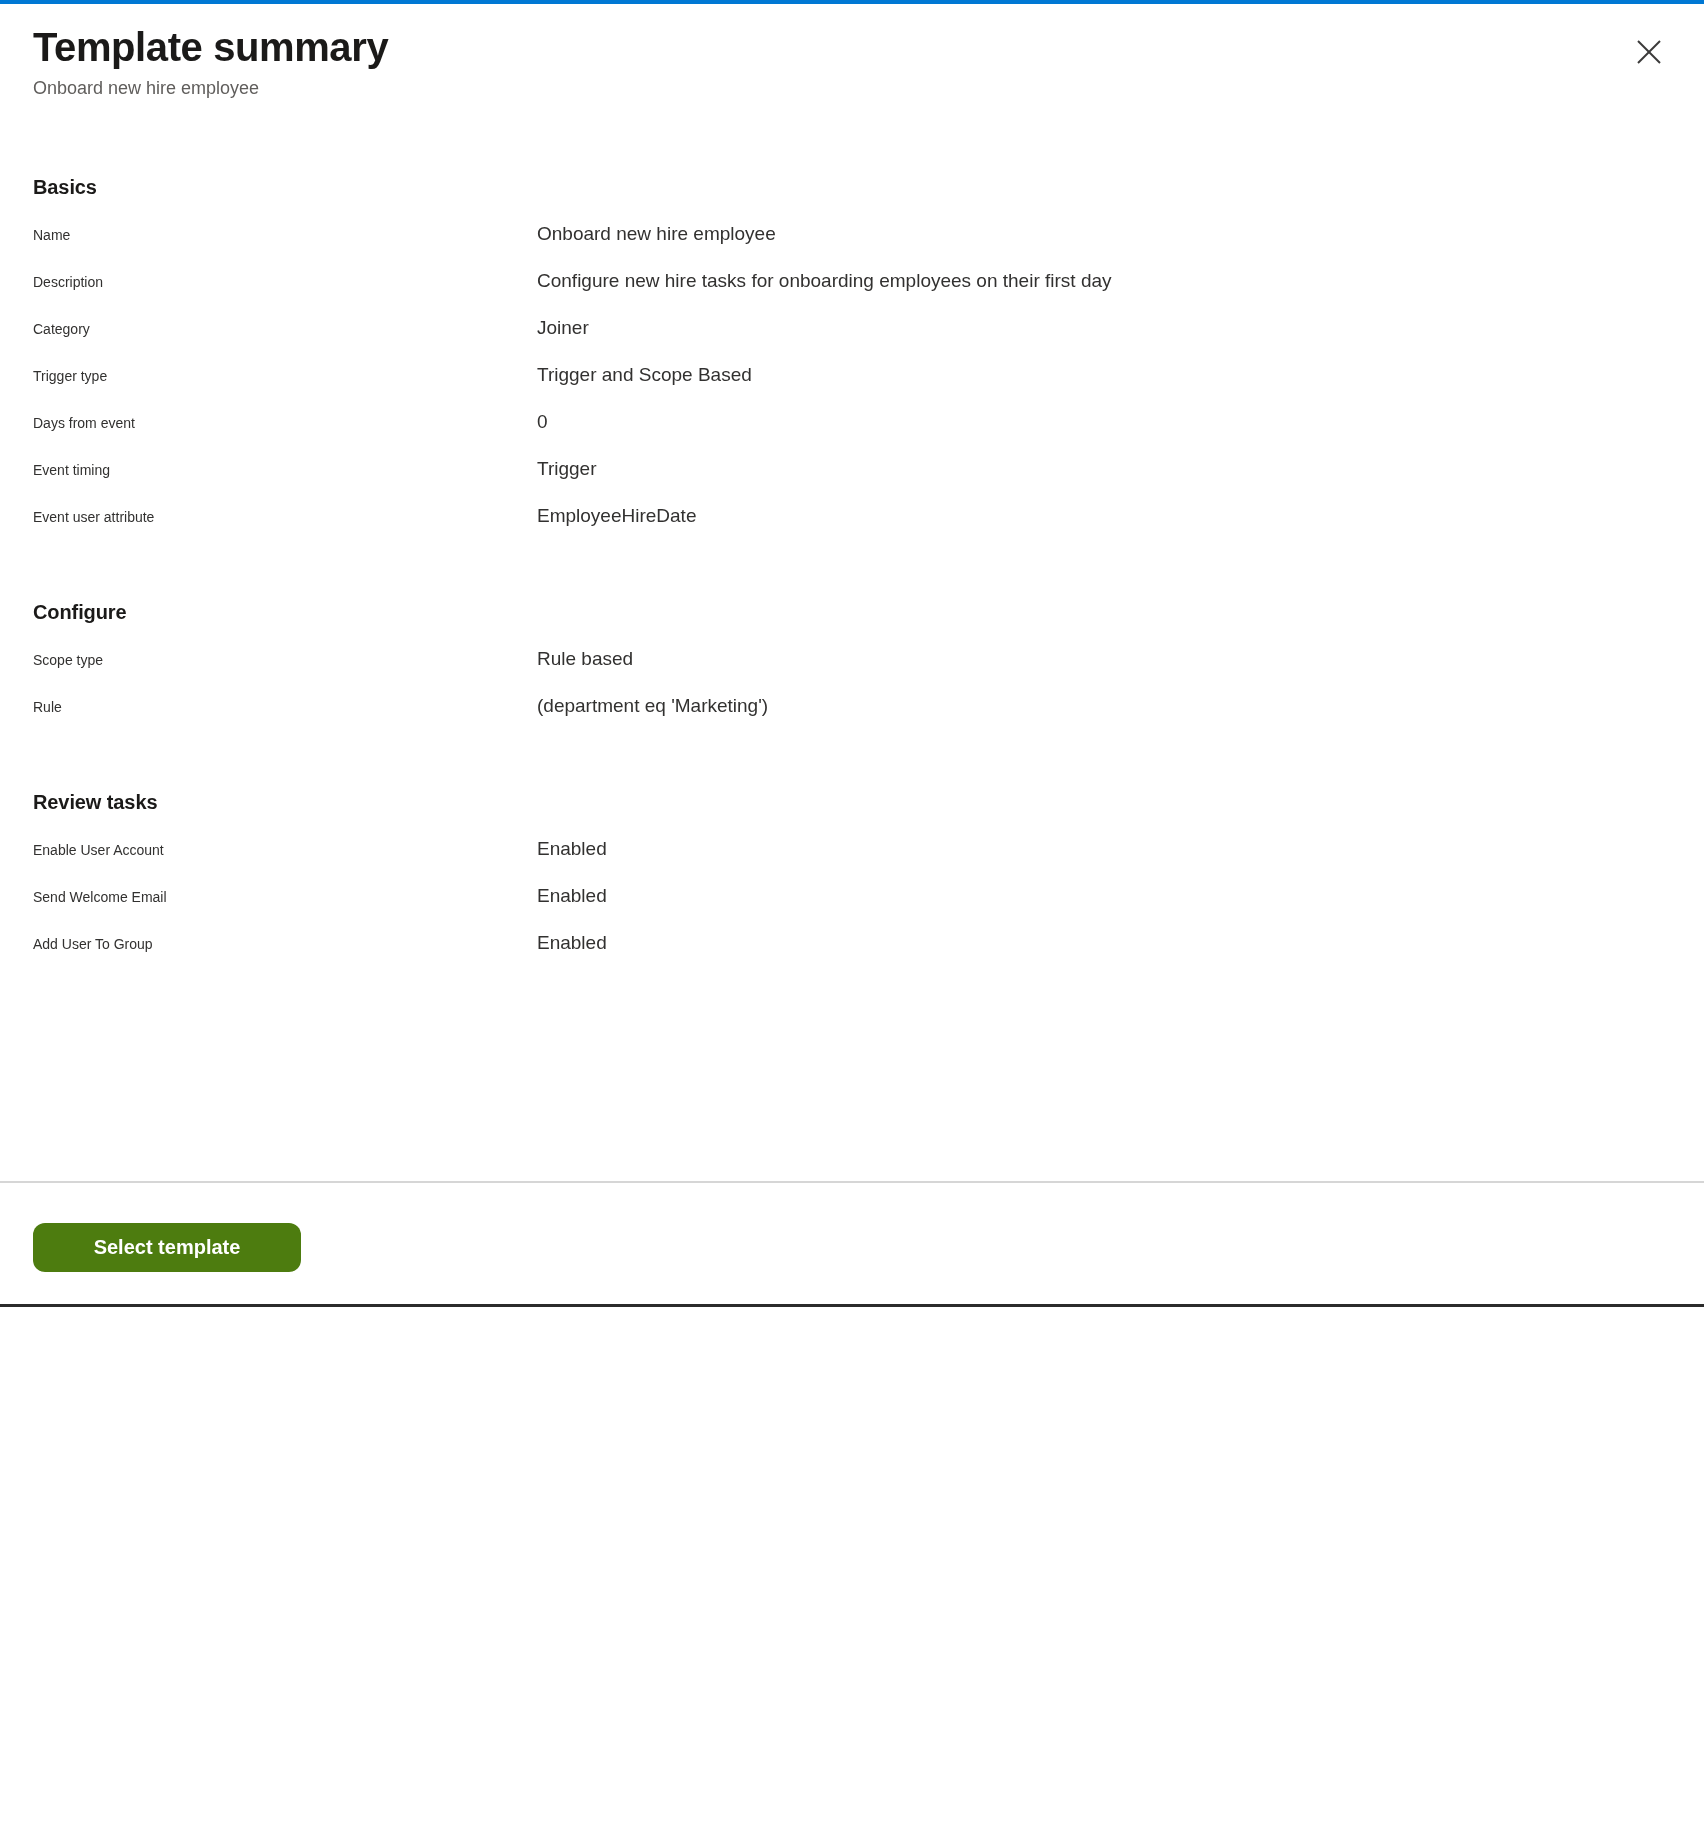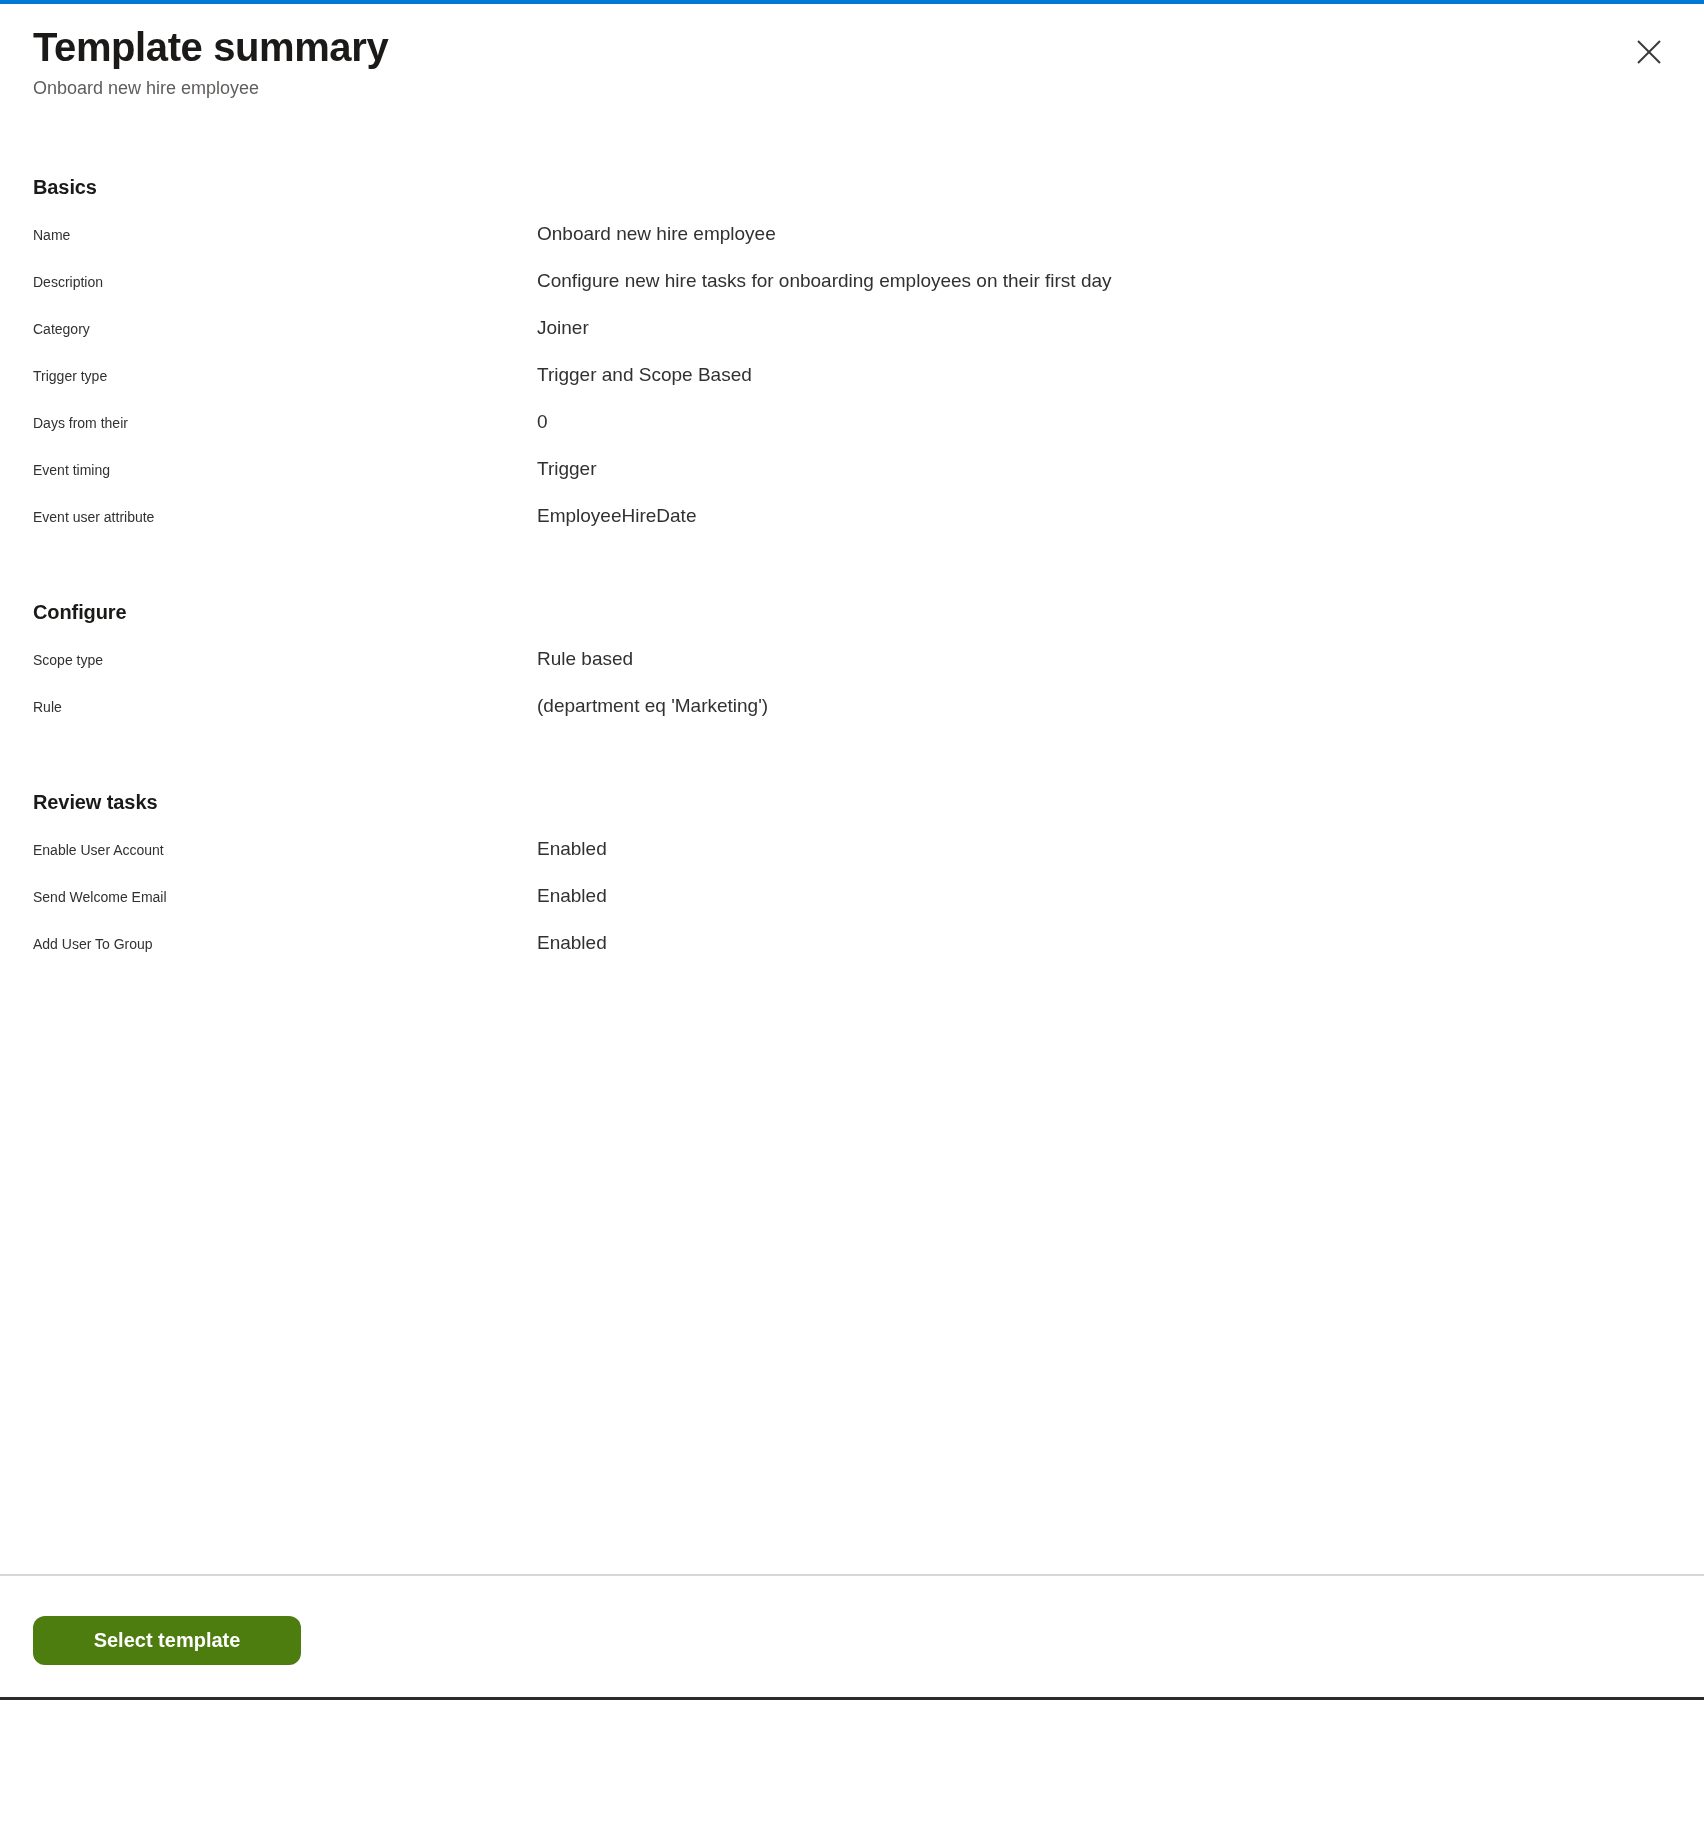--- a/index.html
+++ b/index.html
@@ -25,21 +25,21 @@
     height: 4px;
     background: #0078d4;
   }
 
   
   .blade {
     position: absolute;
     top: 4px;
     left: 0;
     width: 1704px;
-    height: 1696px;
+    height: 1303px;
     box-sizing: border-box;
     display: flex;
     flex-direction: column;
   }
 
   
   .blade-header {
     position: relative;
     padding: 18px 33px 0 33px;
     flex: 0 0 auto;
@@ -181,21 +181,21 @@
       </div>
       <div class="kv-row">
         <div class="kv-label">Category</div>
         <div class="kv-value">Joiner</div>
       </div>
       <div class="kv-row">
         <div class="kv-label">Trigger type</div>
         <div class="kv-value">Trigger and Scope Based</div>
       </div>
       <div class="kv-row">
-        <div class="kv-label">Days from their</div>
+        <div class="kv-label">Days from event</div>
         <div class="kv-value">0</div>
       </div>
       <div class="kv-row">
         <div class="kv-label">Event timing</div>
         <div class="kv-value">Trigger</div>
       </div>
       <div class="kv-row">
         <div class="kv-label">Event user attribute</div>
         <div class="kv-value">EmployeeHireDate</div>
       </div>

